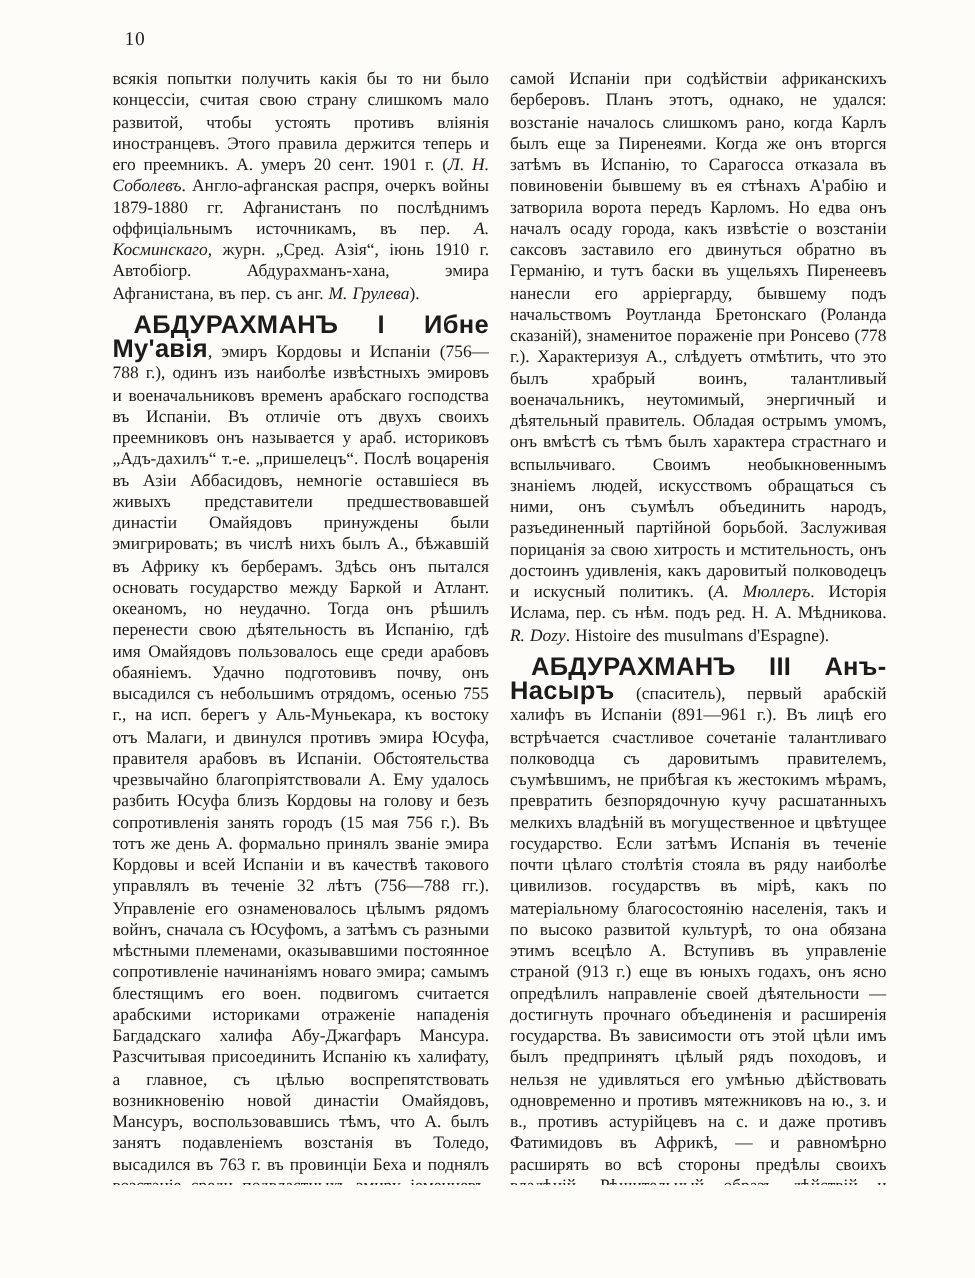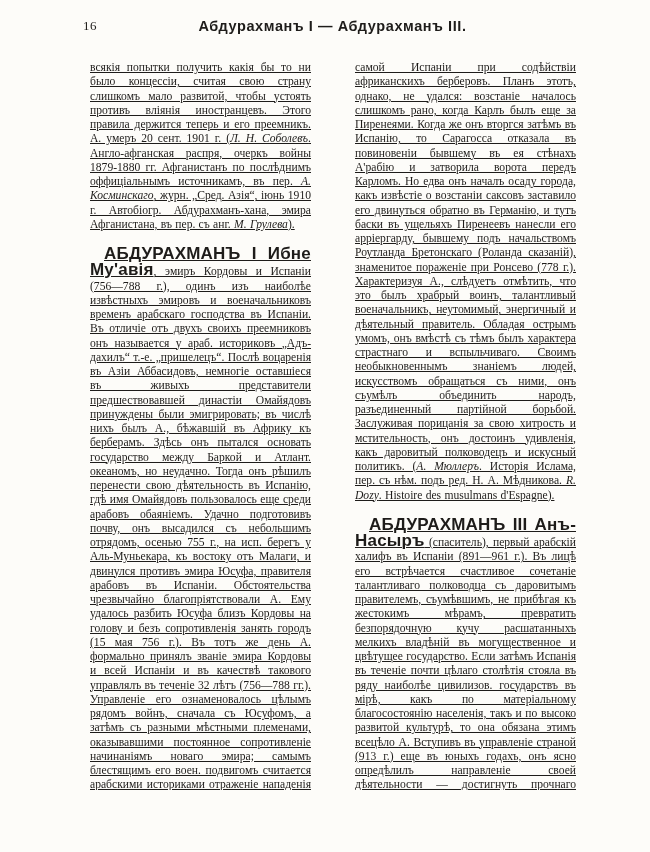--- a/index.html
+++ b/index.html
@@ -55,45 +55,43 @@
     height: 744px;
     display: flex;
     gap: 14px;
   }
   .col {
     width: 251px;
     height: 744px;
     overflow: hidden;
   }
   .col p {
-    margin: 15px;
+    margin: 0;
     font-size: 11.6px;
     line-height: 14.25px;
     text-align: justify;
     word-spacing: 0.4px;
-    text-decoration: underline;
   }
   .col p.indent { text-indent: 14px; }
   .col p.head-para { margin-top: 7px; }
   .col p span.b {
     font-weight: bold;
     font-family: "Liberation Sans", "DejaVu Sans", sans-serif;
     font-size: 17px;
     letter-spacing: 0.2px;
   }
   .col p span.i { font-style: italic; }
 </style>
 </head>
 <body>
 
 <div class="page">
 
   <div class="page-header">
-    <div class="page-number">16</div>
-    <div class="running-title">Абдурахманъ I — Абдурахманъ III.</div>
+    <div class="page-number">10</div>
   </div>
 
   <div class="columns">
 
     <div class="col">
       <p><span>всякія попытки получить какія бы то ни было концессіи, считая свою страну слишкомъ мало развитой, чтобы устоять противъ вліянія иностранцевъ. Этого правила держится теперь и его преемникъ. А. умеръ 20 сент. 1901 г. (</span><span class="i">Л. Н. Соболевъ</span><span>. Англо-афганская распря, очеркъ войны 1879-1880 гг. Афганистанъ по послѣднимъ оффиціальнымъ источникамъ, въ пер. </span><span class="i">А. Косминскаго</span><span>, журн. „Сред. Азія“, іюнь 1910 г. Автобіогр. Абдурахманъ-хана, эмира Афганистана, въ пер. съ анг. </span><span class="i">М. Грулева</span><span>).</span></p>
       <p class="indent head-para"><span class="b">АБДУРАХМАНЪ I Ибне Му'авія</span><span>, эмиръ Кордовы и Испаніи (756—788 г.), одинъ изъ наиболѣе извѣстныхъ эмировъ и военачальниковъ временъ арабскаго господства въ Испаніи. Въ отличіе отъ двухъ своихъ преемниковъ онъ называется у араб. историковъ „Адъ-дахилъ“ т.-е. „пришелецъ“. Послѣ воцаренія въ Азіи Аббасидовъ, немногіе оставшіеся въ живыхъ представители предшествовавшей династіи Омайядовъ принуждены были эмигрировать; въ числѣ нихъ былъ А., бѣжавшій въ Африку къ берберамъ. Здѣсь онъ пытался основать государство между Баркой и Атлант. океаномъ, но неудачно. Тогда онъ рѣшилъ перенести свою дѣятельность въ Испанію, гдѣ имя Омайядовъ пользовалось еще среди арабовъ обаяніемъ. Удачно подготовивъ почву, онъ высадился съ небольшимъ отрядомъ, осенью 755 г., на исп. берегъ у Аль-Муньекара, къ востоку отъ Малаги, и двинулся противъ эмира Юсуфа, правителя арабовъ въ Испаніи. Обстоятельства чрезвычайно благопріятствовали А. Ему удалось разбить Юсуфа близъ Кордовы на голову и безъ сопротивленія занять городъ (15 мая 756 г.). Въ тотъ же день А. формально принялъ званіе эмира Кордовы и всей Испаніи и въ качествѣ такового управлялъ въ теченіе 32 лѣтъ (756—788 гг.). Управленіе его ознаменовалось цѣлымъ рядомъ войнъ, сначала съ Юсуфомъ, а затѣмъ съ разными мѣстными племенами, оказывавшими постоянное сопротивленіе начинаніямъ новаго эмира; самымъ блестящимъ его воен. подвигомъ считается арабскими историками отраженіе нападенія Багдадскаго халифа Абу-Джагфаръ Мансура. Разсчитывая присоединить Испанію къ халифату, а главное, съ цѣлью воспрепятствовать возникновенію новой династіи Омайядовъ, Мансуръ, воспользовавшись тѣмъ, что А. былъ занятъ подавленіемъ возстанія въ Толедо, высадился въ 763 г. въ провинціи Беха и поднялъ возстаніе среди подвластныхъ эмиру іеменцевъ. А. лично двинулся противъ войскъ халифа, но, располагая незначительными силами, принужденъ былъ отступить къ Кармону, гдѣ былъ окруженъ врагами, настойчиво осаждавшими его въ теченіе двухъ мѣсяцевъ. На выручку никакой надежды не было. Тогда А. рѣшился на крайнее средство: во главѣ 700 отборныхъ воиновъ онъ бросился неожиданно на врага; атака была произведена съ такой стремительностью, что непріятель принужденъ былъ снять осаду и отступить въ Африку. Въ заключеніе слѣдуетъ отмѣтить столкновеніе А. съ Карломъ Великимъ. Между Карломъ и сарацинами былъ заключенъ договоръ, согласно которому первый долженъ былъ вторгнуться въ Испанію, гдѣ одинъ изъ іеменскихъ вождей, Сулейманъ Аль-А'рабій обѣщалъ придти на помощь изъ Барцелоны или Сарагоссы; въ то же время должно было начаться возстаніе и въ</span></p>
     </div>
 
     <div class="col">

